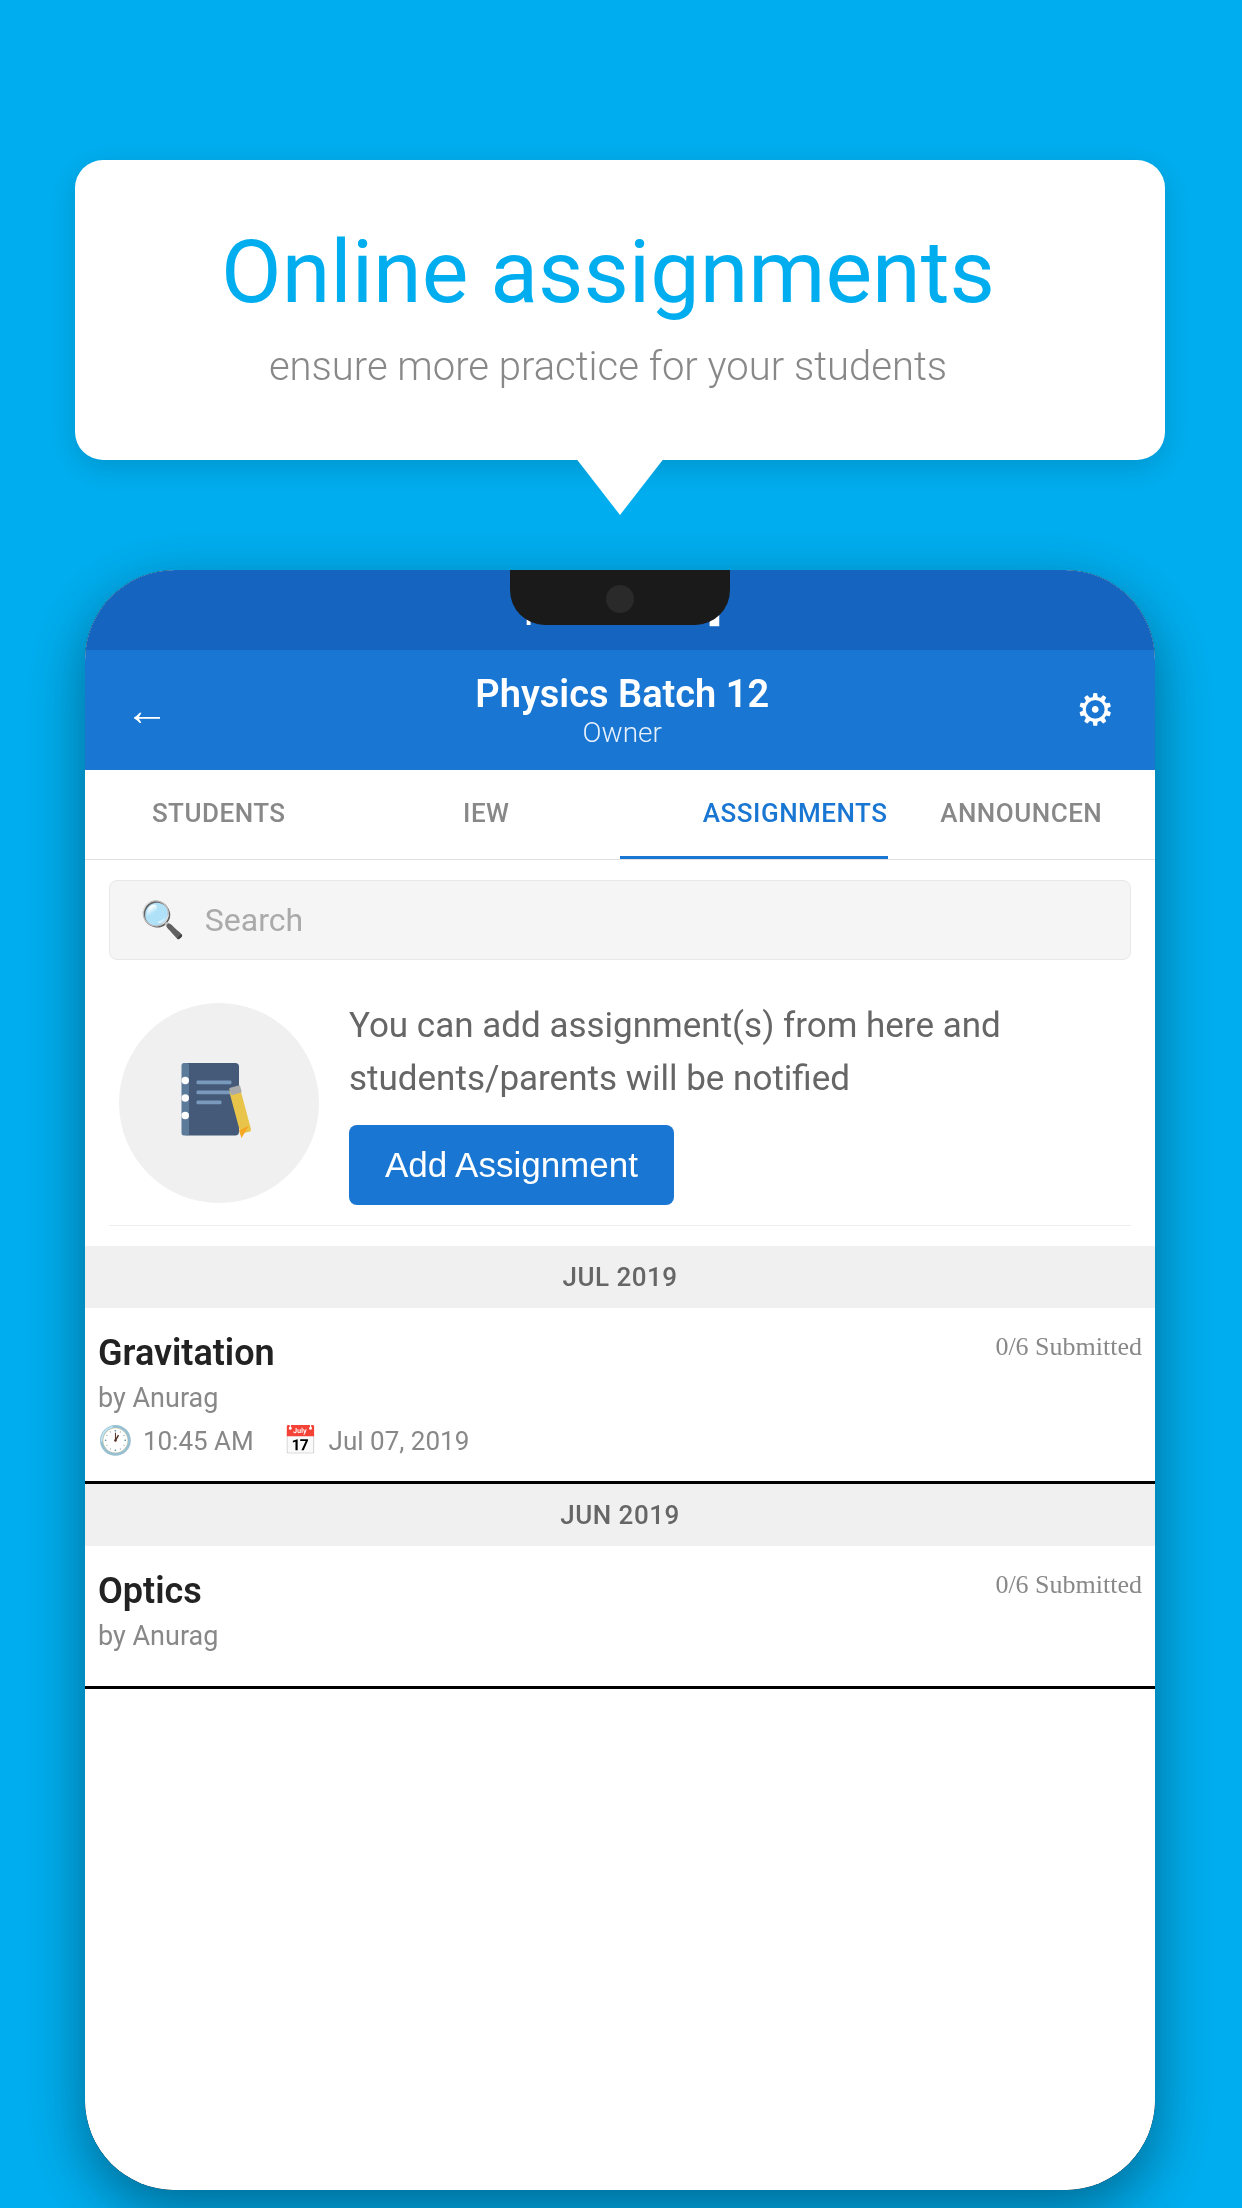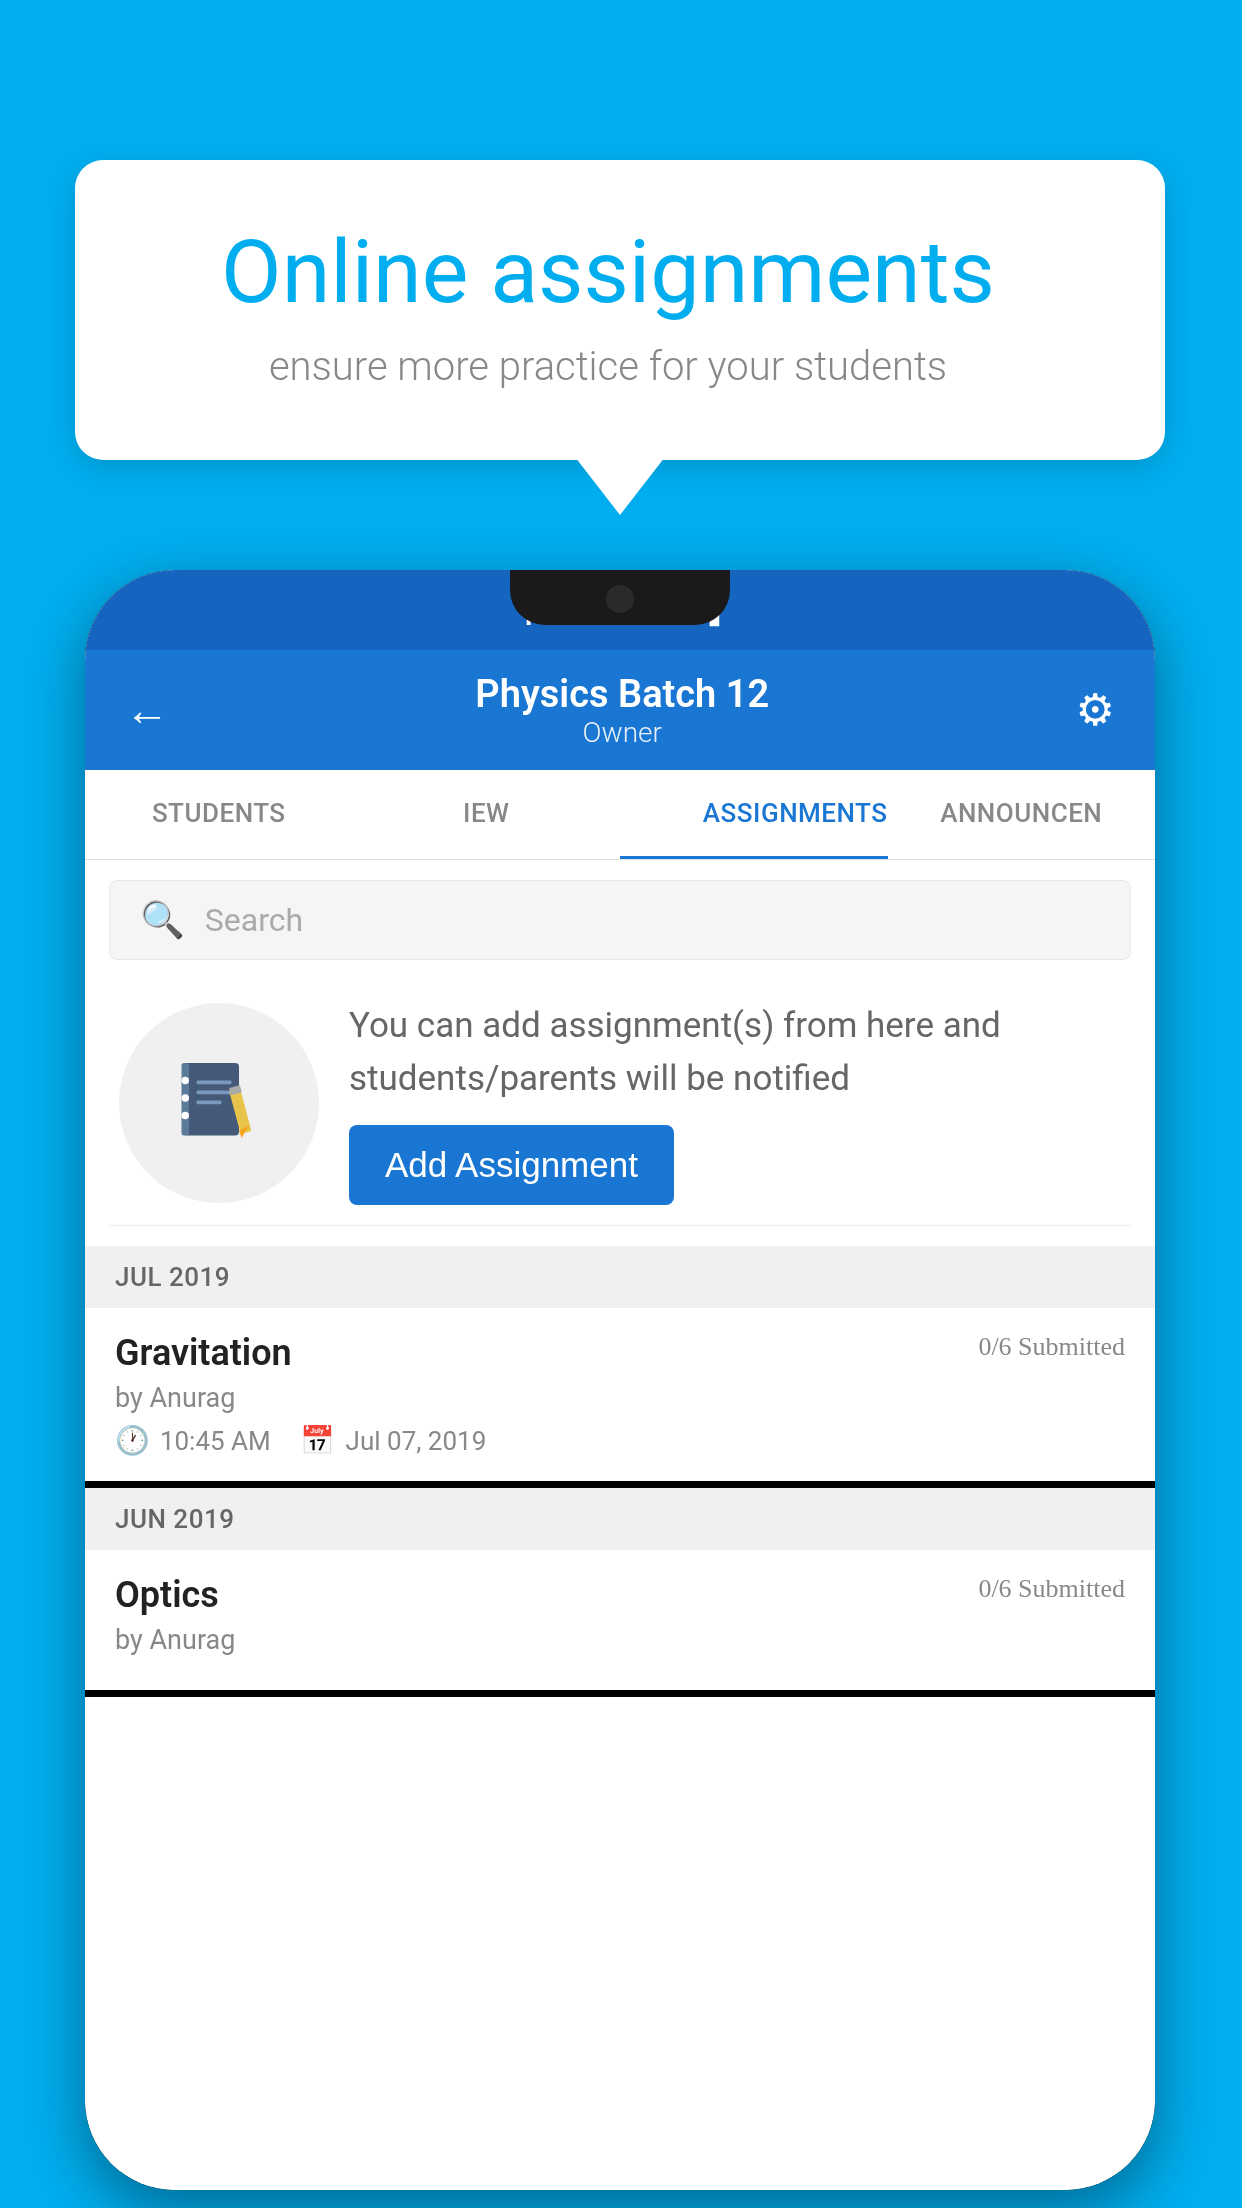--- a/index.html
+++ b/index.html
@@ -275,26 +275,27 @@
     }
 
     
     .section-header {
       background: #f0f0f0;
       padding: 16px 30px;
       color: #666;
       font-size: 26px;
       font-weight: 500;
       letter-spacing: 0.5px;
+      text-align: center;
     }
 
     
     .assignment-item {
-      padding: 24px 30px;
-      border-bottom: 7px solid #000000;
+      padding: 24px 13px;
+      border-bottom: 3px solid #000000;
       background: white;
     }
 
     .assignment-top-row {
       display: flex;
       justify-content: space-between;
       align-items: flex-start;
       margin-bottom: 8px;
     }
 

